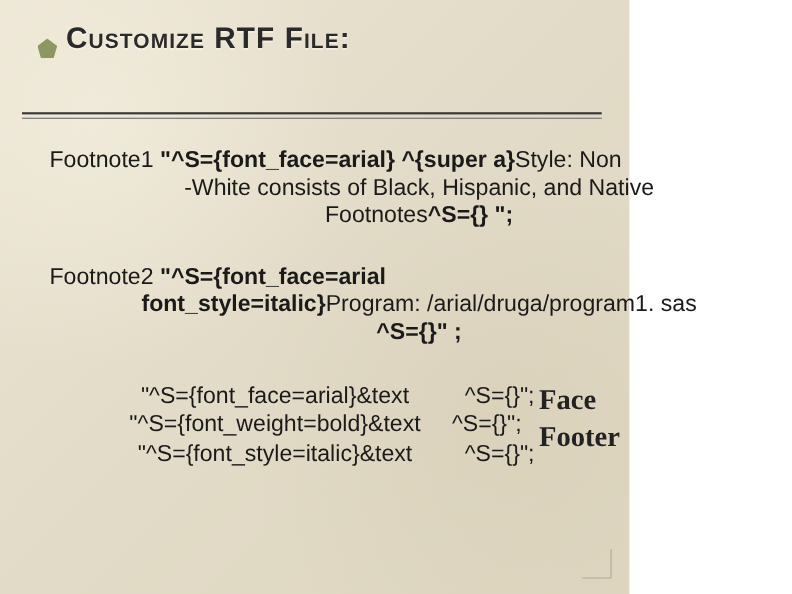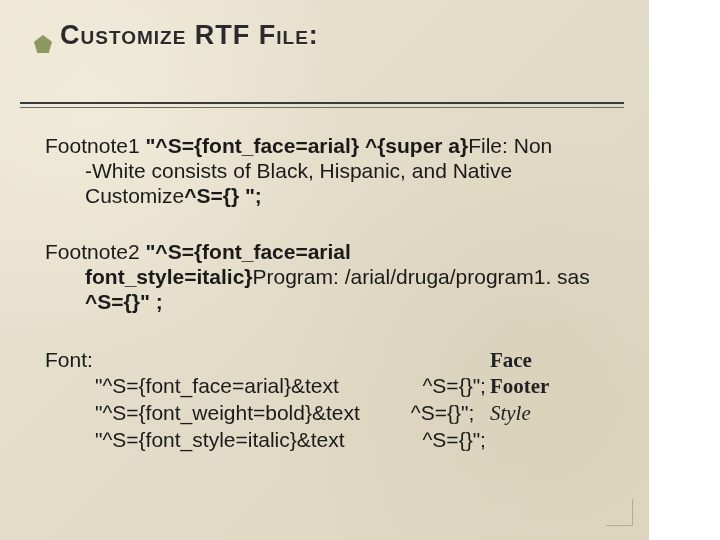--- a/index.html
+++ b/index.html
@@ -4,21 +4,21 @@
 <style>
   html, body {
     margin: 0;
     padding: 0;
     width: 720px;
     height: 540px;
     overflow: hidden;
     font-family: Arial, Helvetica, sans-serif;
   }
   .slide {
-    width: 649px;
+    width: 572px;
     height: 540px;
     background: #e8e1d0;
     background-image:
       radial-gradient(circle at 15% 20%, rgba(245,240,225,0.6) 0%, rgba(245,240,225,0) 35%),
       radial-gradient(circle at 80% 70%, rgba(210,200,175,0.4) 0%, rgba(210,200,175,0) 40%),
       linear-gradient(135deg, #ece5d4 0%, #e2dbc7 50%, #ded6c0 100%);
     box-sizing: border-box;
     position: relative;
   }
   .bullet {
@@ -62,32 +62,32 @@
     top: 134px;
     width: 632px;
     color: #1a1a1a;
   }
   .para {
     font-size: 21px;
     line-height: 1.18;
     margin-bottom: 32px;
   }
   .bold { font-weight: 700; }
-  .indent { padding-left: 40px; display: block; }
+  .indent { padding-left: 40px; display: block; text-align: center; }
 
   .font-block {
     display: flex;
     align-items: flex-start;
     font-size: 21px;
     line-height: 1.28;
   }
   .font-left { }
   .font-labels {
     font-family: "Times New Roman", Times, serif;
-    font-size: 21px;
+    font-size: 26px;
     color: #222;
     padding-left: 4px;
     line-height: 1.28;
   }
   .font-row {
     display: flex;
     align-items: baseline;
   }
   .font-code { min-width: 310px; white-space: pre; }
   .font-suffix { white-space: pre; }
@@ -117,58 +117,56 @@
   </div>
 
   <div class="hr-block">
     <hr class="hr1">
     <hr class="hr2">
   </div>
 
   <div class="body">
 
     <div class="para">
-      <span>Footnote1 </span><span class="bold">"^S={font_face=arial} ^{super a}</span><span>File: Non</span>
+      <span>Footnote1 </span><span class="bold">"^S={font_face=arial} ^{super a}</span><span>Style: Non</span>
       <span class="indent">-White consists of Black, Hispanic, and Native</span>
       <span class="indent">
-        <span>Customize</span><span class="bold">^S={} ";</span>
+        <span>Footnotes</span><span class="bold">^S={} ";</span>
       </span>
     </div>
 
     <div class="para">
       <span>Footnote2 </span><span class="bold">"^S={font_face=arial</span>
       <span class="indent">
         <span class="bold">font_style=italic}</span><span>Program: /arial/druga/program1. sas</span>
       </span>
       <span class="indent">
         <span class="bold">^S={}" ;</span>
       </span>
     </div>
 
     <div class="para font-block" style="margin-bottom:0;">
       <div class="font-left">
-        <div>Font:</div>
         <div class="indent" style="padding-left:50px;">
           <div class="font-row">
             <span class="font-code">"^S={font_face=arial}&amp;text</span>
               <span class="font-suffix">   ^S={}";</span>
           </div>
           <div class="font-row">
             <span class="font-code">"^S={font_weight=bold}&amp;text</span>
               <span class="font-suffix"> ^S={}";</span>
           </div>
           <div class="font-row">
             <span class="font-code">"^S={font_style=italic}&amp;text</span>
               <span class="font-suffix">   ^S={}";</span>
           </div>
         </div>
       </div>
       <div class="font-labels">
         <div class="serif-bold">Face</div>
         <div class="serif-bold">Footer</div>
-        <div class="serif-italic">Style</div>
       </div>
     </div>
 
   </div>
 
   <div class="deco-corner"></div>
 </div>
 
 </body></html>

